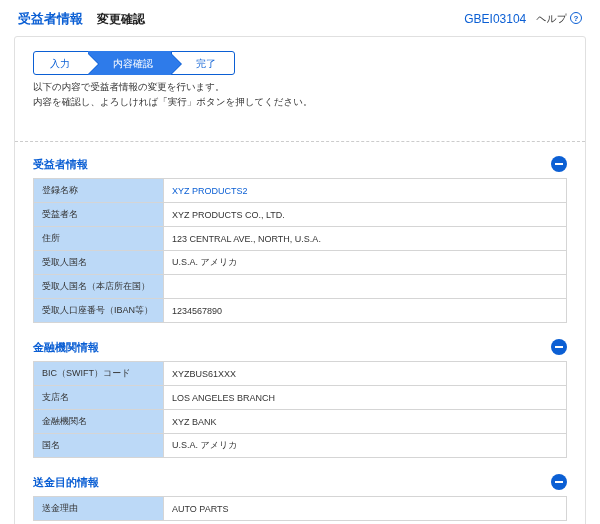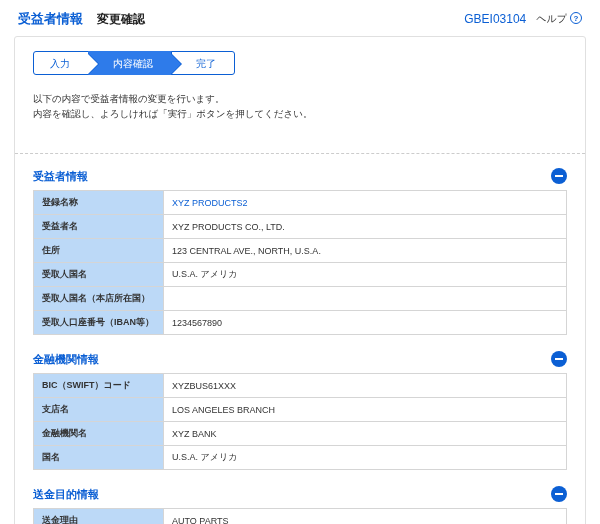--- a/index.html
+++ b/index.html
@@ -7,39 +7,39 @@
 .wrap{width:600px;background:#fff}
 .hdr{display:flex;justify-content:space-between;align-items:center;padding:10px 18px 8px}
 .hdr-l{display:flex;align-items:baseline;gap:14px}
 .t1{color:#0b5fd4;font-weight:bold;font-size:13px}
 .t2{color:#222;font-weight:bold;font-size:12px}
 .hdr-r{display:flex;align-items:center;gap:10px}
 .code{color:#0b5fd4;font-size:12px}
 .help{color:#333;font-size:10px;display:flex;gap:3px}
 .qcirc{display:inline-flex;width:12px;height:12px;border:1.5px solid #0b5fd4;border-radius:50%;align-items:center;justify-content:center;color:#0b5fd4;font-size:8px;font-weight:bold}
 .card{margin:0 14px 14px;border:1px solid #e0e0e0;border-radius:3px;background:#fff;padding:14px 18px 24px}
-.steps{display:flex;margin-bottom:16px}
+.steps{display:flex;margin-bottom:4px}
 .step{position:relative;height:24px;line-height:24px;padding:0 18px 0 24px;font-size:10px;color:#0b5fd4;border:1px solid #0b5fd4;margin-right:-1px;background:#fff}
 .step:first-child{border-radius:3px 0 0 3px;padding-left:16px}
 .step:last-child{border-radius:0 3px 3px 0}
 .step.active{background:#2e7bea;color:#fff;border-color:#2e7bea}
 .step::after{content:"";position:absolute;right:-10px;top:2px;width:0;height:0;border-top:10px solid transparent;border-bottom:10px solid transparent;border-left:10px solid #fff;z-index:2}
 .step.active::after{border-left-color:#2e7bea}
 .step::before{content:"";position:absolute;right:-11px;top:1px;width:0;height:0;border-top:11px solid transparent;border-bottom:11px solid transparent;border-left:11px solid #0b5fd4;z-index:1}
 .step:last-child::after,.step:last-child::before{display:none}
 .intro{font-size:9.5px;line-height:1.6;color:#333;margin-bottom:32px}
 .dash{border:none;border-top:1px dashed #ccc;margin:0 -18px 14px}
 .sect{margin-bottom:16px}
 .sh{display:flex;justify-content:space-between;align-items:center;margin-bottom:6px}
 .sh h3{color:#0b5fd4;font-size:11px;font-weight:bold}
 .minus{width:16px;height:16px;border-radius:50%;background:#0b5fd4;position:relative;cursor:pointer}
 .minus::before{content:"";position:absolute;left:4px;right:4px;top:7px;height:2px;background:#fff}
 table{width:100%;border-collapse:collapse}
 td{border:1px solid #d5d5d5;padding:5px 8px;font-size:9px;vertical-align:middle}
-td.lbl{background:#bcd9f7;width:130px;font-weight:bold;color:#333}
+td.lbl{background:#bcd9f7;width:130px;font-weight:normal;color:#333}
 td.val{background:#fff}
 .lnk{color:#0b5fd4;}
 </style>
 </head>
 <body>
 
 <div class="wrap">
  <div class="hdr">
   <div class="hdr-l">
    <span class="t1">受益者情報</span>

